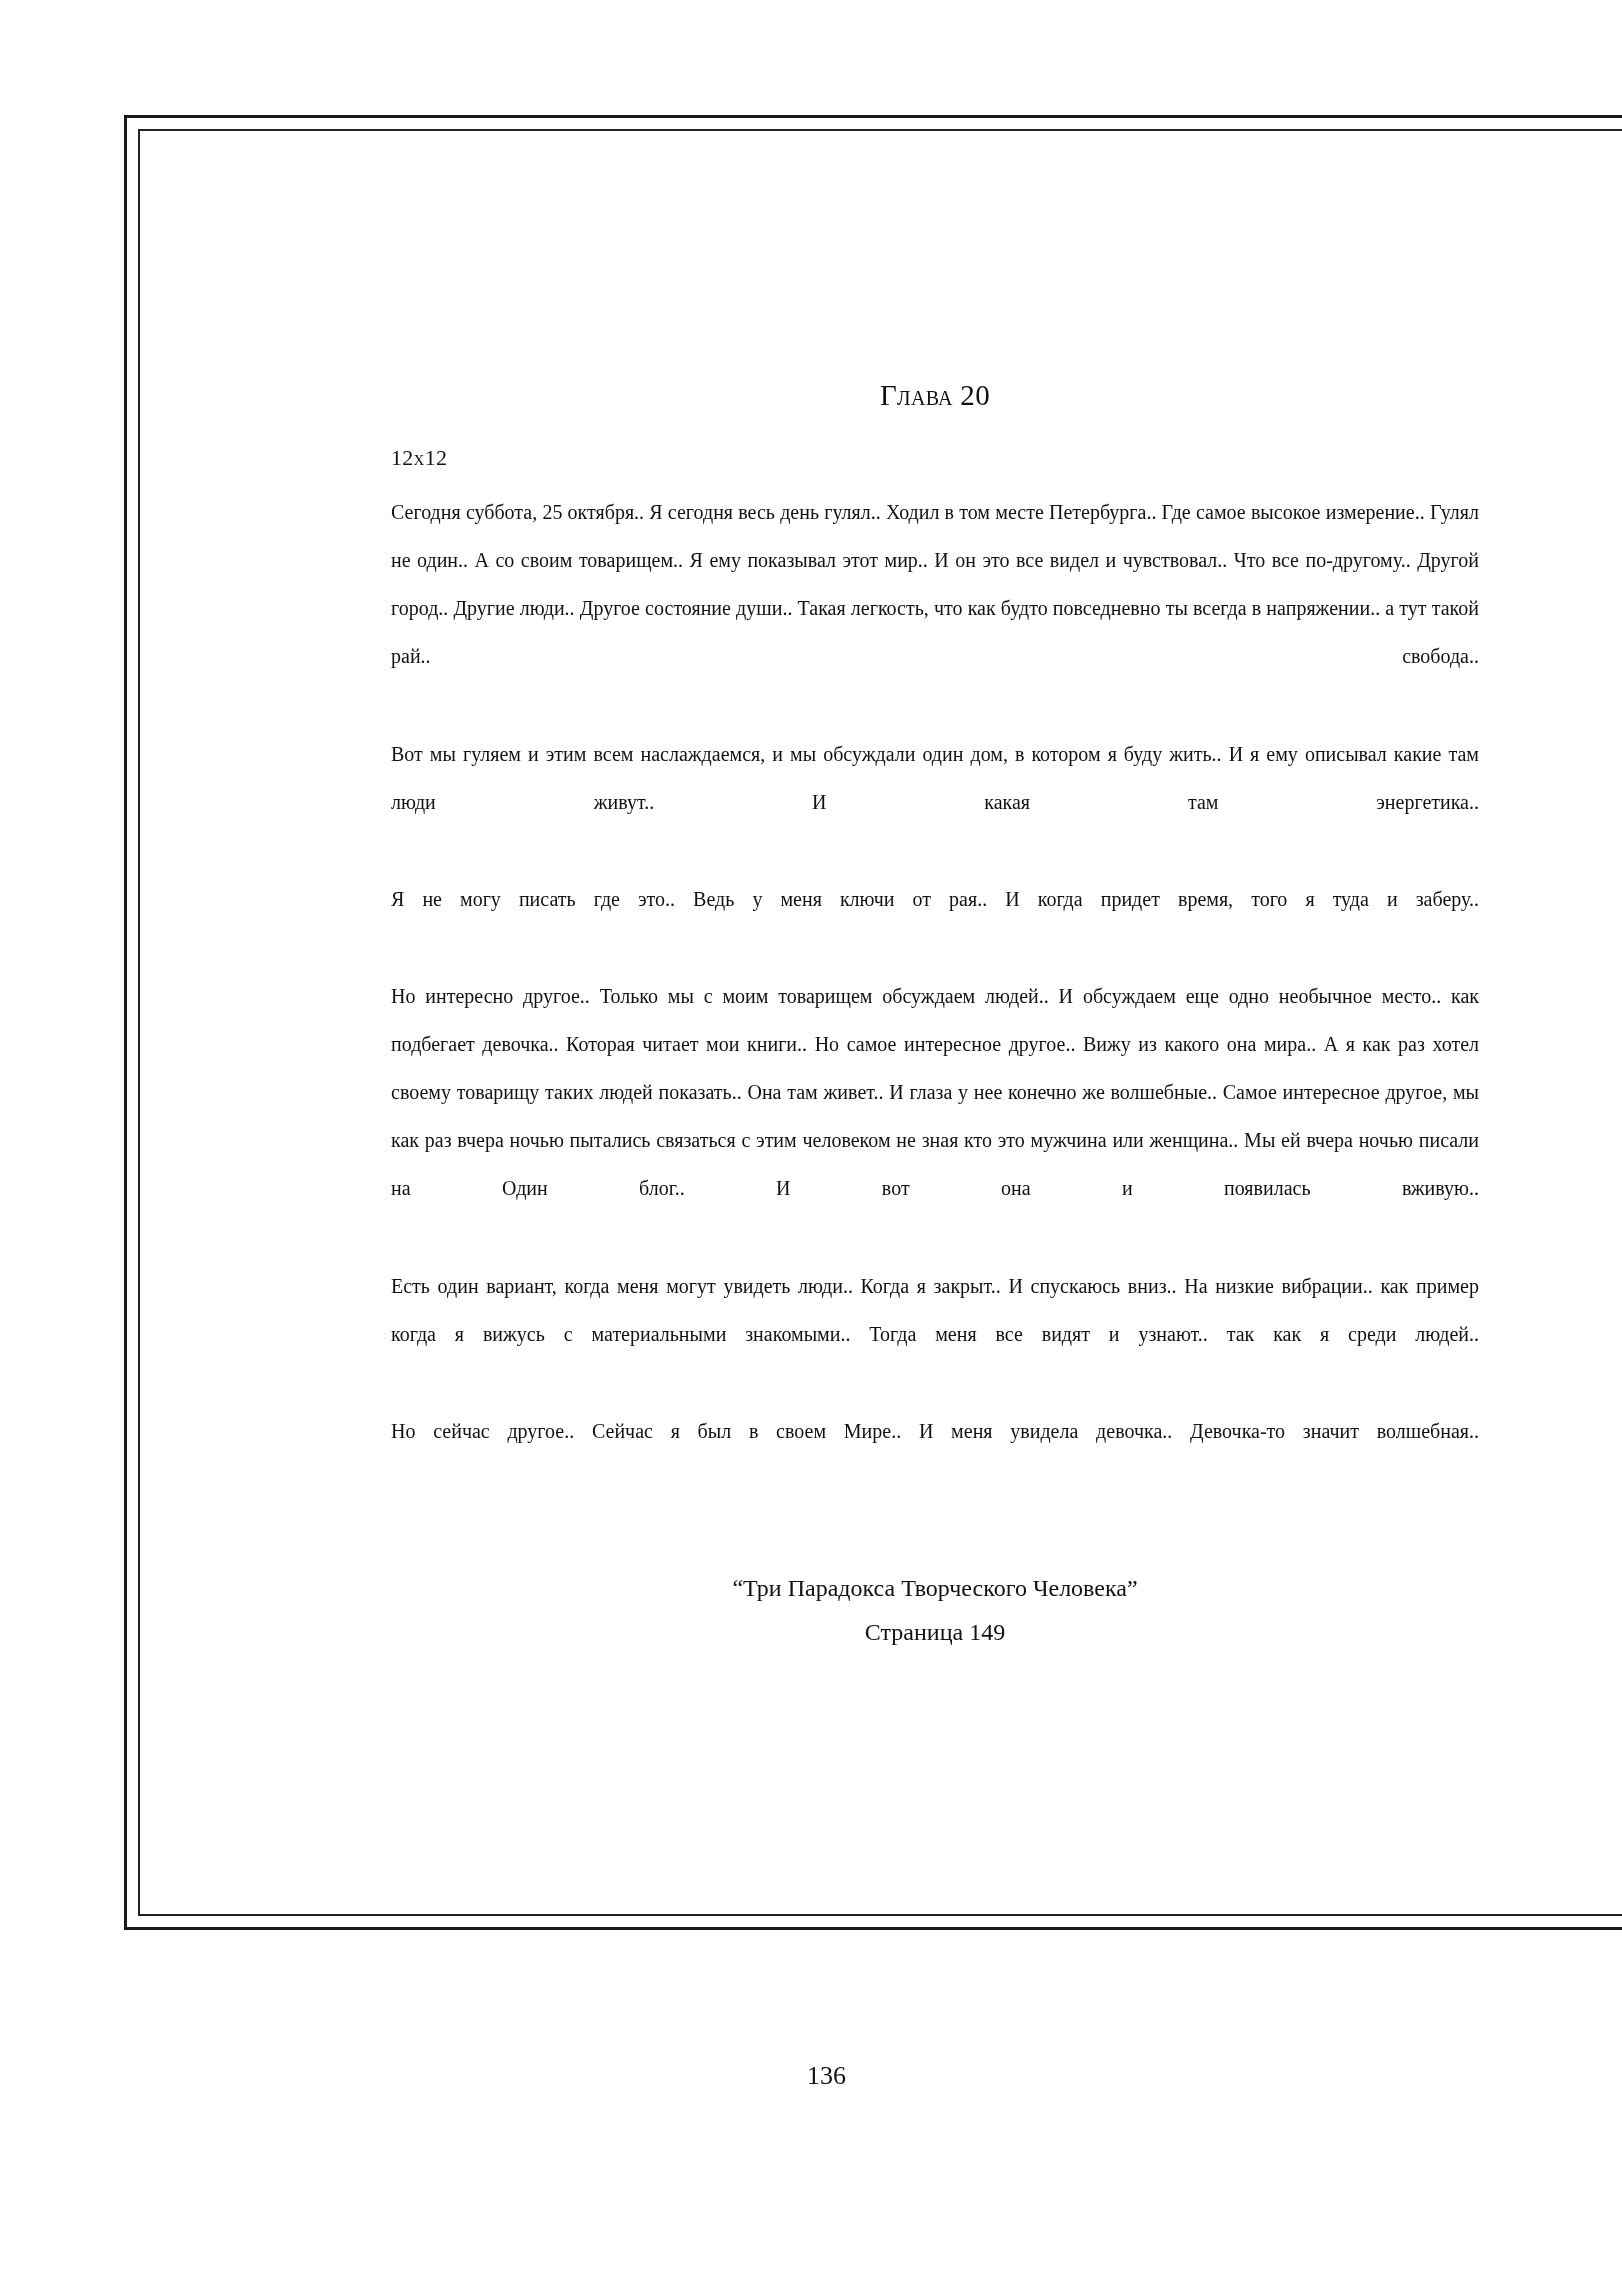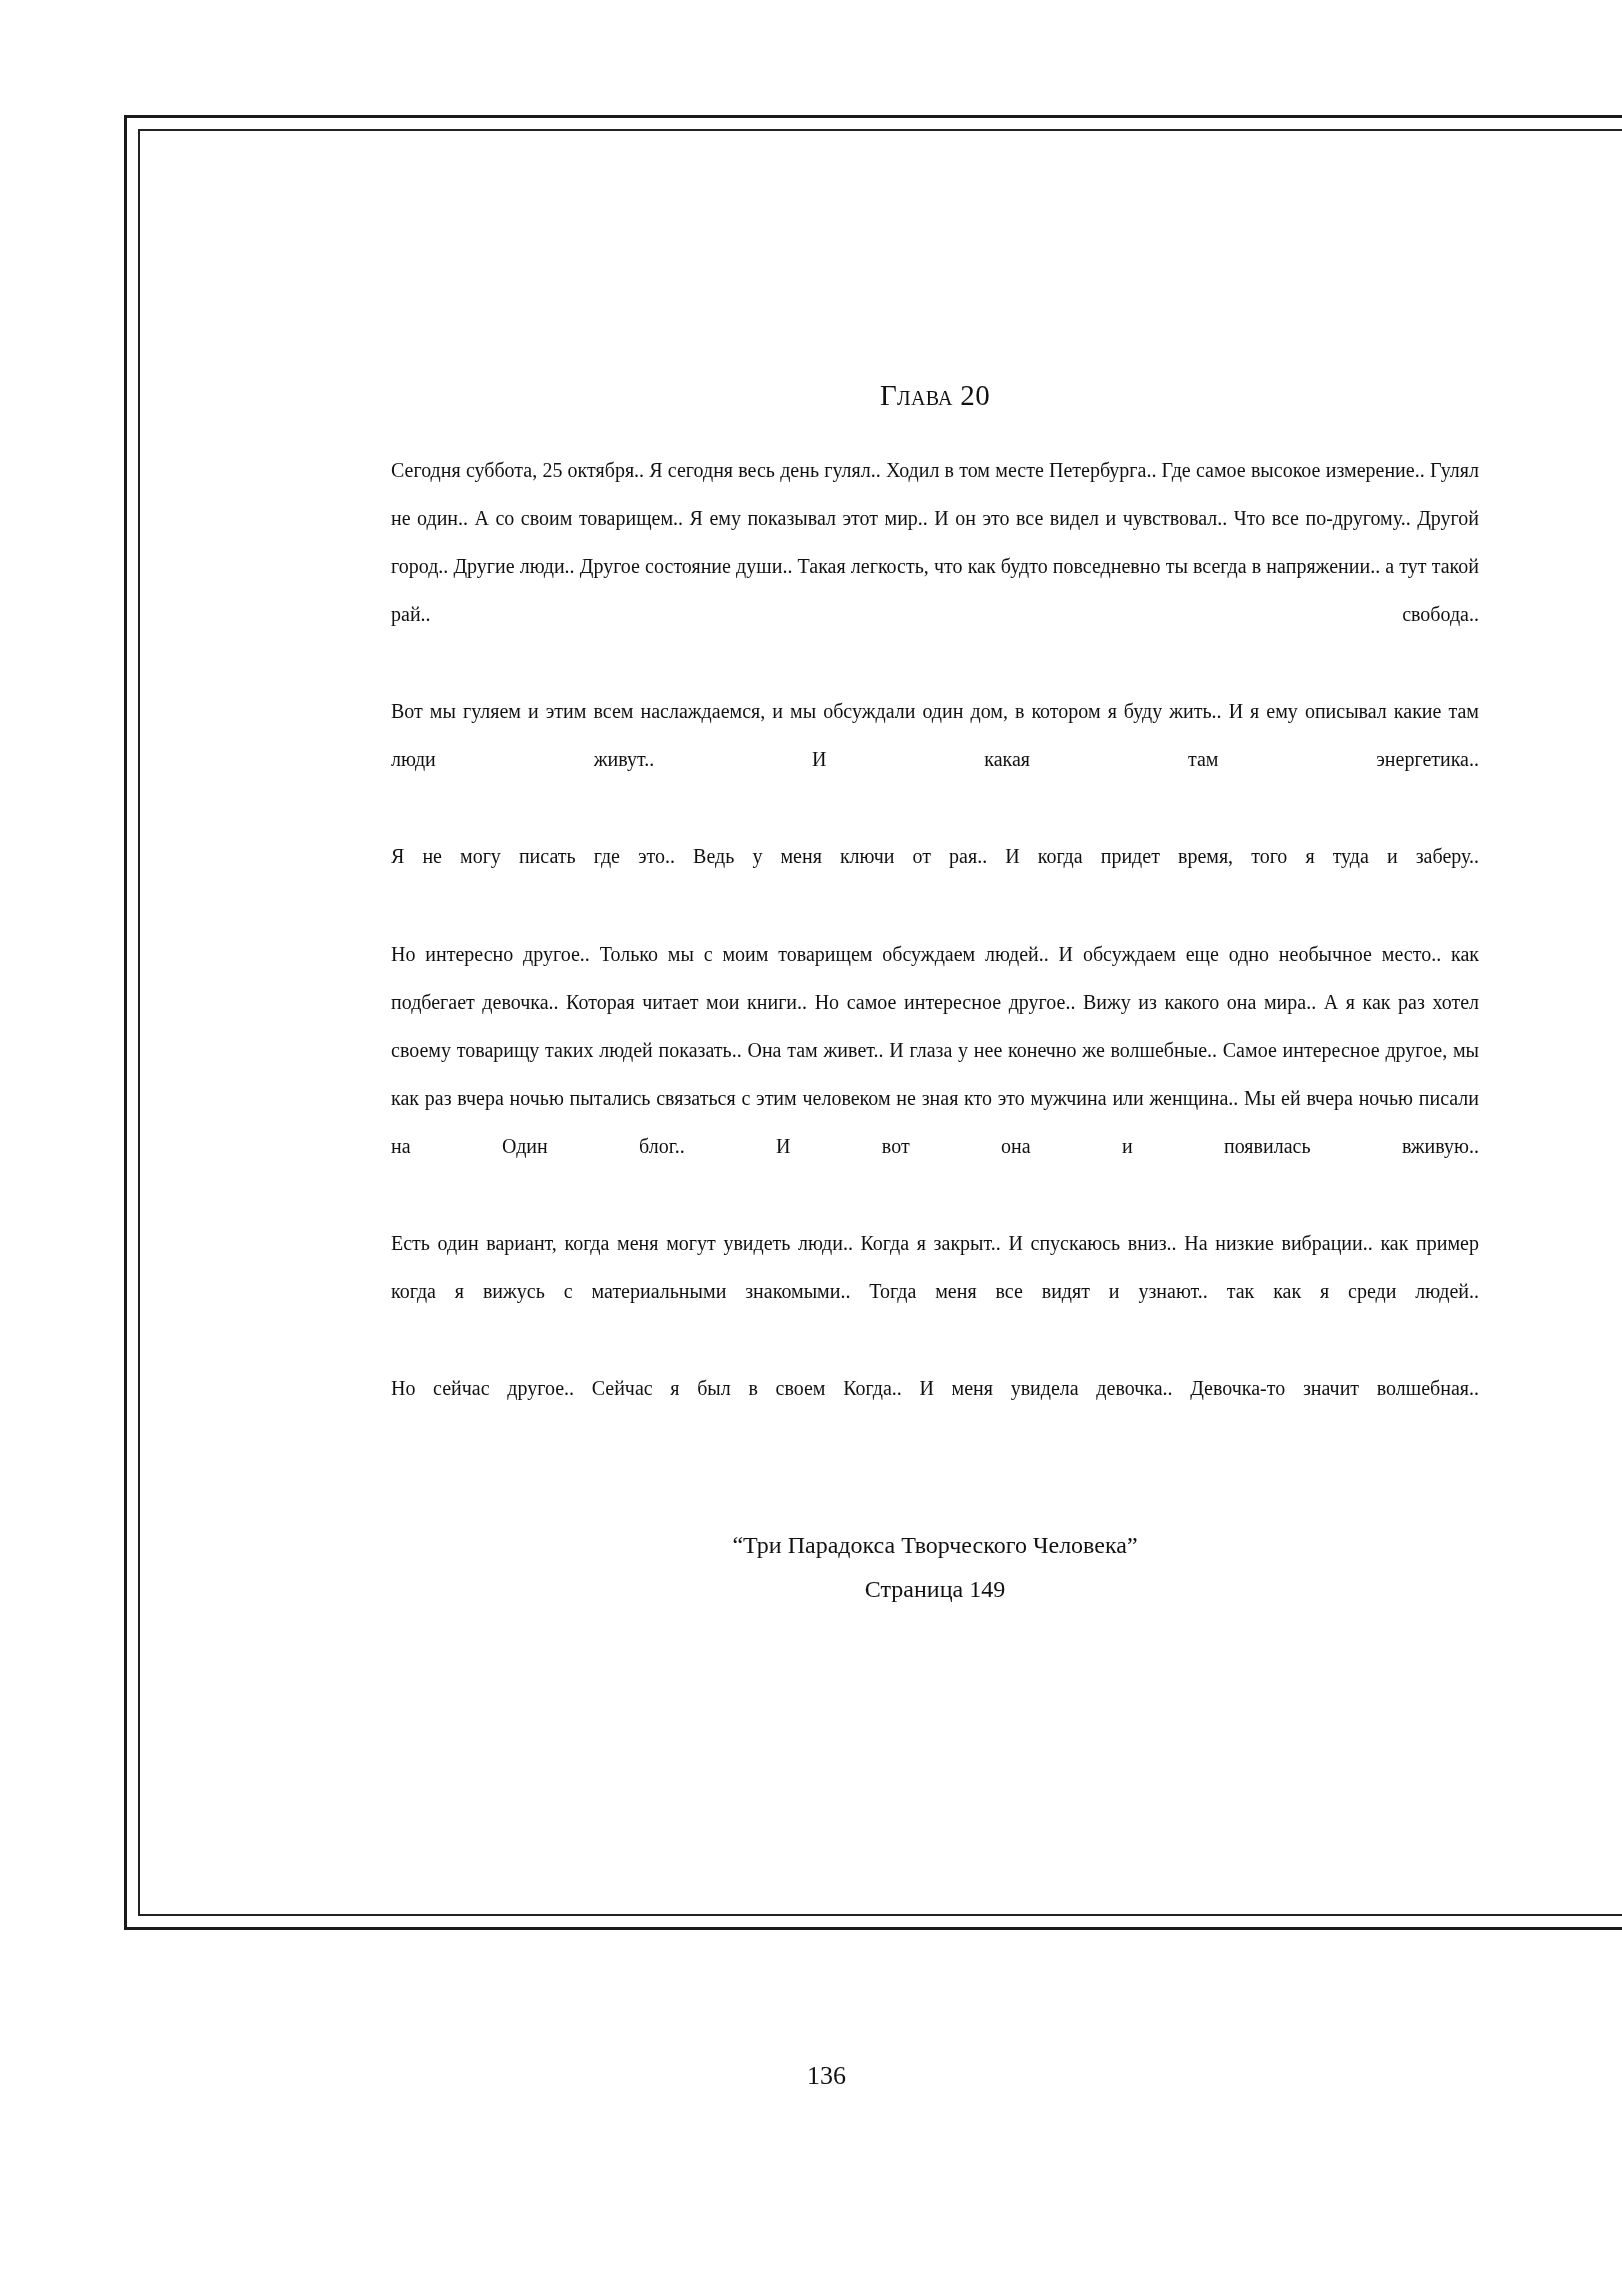--- a/index.html
+++ b/index.html
@@ -109,28 +109,29 @@
 </head>
 <body>
 
 <div class="frame-outer">
   <div class="frame-inner"></div>
 
   <div class="page-content">
 
     <div class="chapter-title">Глава 20</div>
 
+    <div class="marker">12х12</div>
 
     <div class="body-text">
       <p>Сегодня суббота, 25 октября.. Я сегодня весь день гулял.. Ходил в том месте Петербурга.. Где самое высокое измерение.. Гулял не один.. А со своим товарищем.. Я ему показывал этот мир.. И он это все видел и чувствовал.. Что все по-другому.. Другой город.. Другие люди.. Другое состояние души.. Такая легкость, что как будто повседневно ты всегда в напряжении.. а тут такой рай.. свобода..</p>
       <p>Вот мы гуляем и этим всем наслаждаемся, и мы обсуждали один дом, в котором я буду жить.. И я ему описывал какие там люди живут.. И какая там энергетика..</p>
       <p>Я не могу писать где это.. Ведь у меня ключи от рая.. И когда придет время, того я туда и заберу..</p>
       <p>Но интересно другое.. Только мы с моим товарищем обсуждаем людей.. И обсуждаем еще одно необычное место.. как подбегает девочка.. Которая читает мои книги.. Но самое интересное другое.. Вижу из какого она мира.. А я как раз хотел своему товарищу таких людей показать.. Она там живет.. И глаза у нее конечно же волшебные.. Самое интересное другое, мы как раз вчера ночью пытались связаться с этим человеком не зная кто это мужчина или женщина.. Мы ей вчера ночью писали на Один блог.. И вот она и появилась вживую..</p>
       <p>Есть один вариант, когда меня могут увидеть люди.. Когда я закрыт.. И спускаюсь вниз.. На низкие вибрации.. как пример когда я вижусь с материальными знакомыми.. Тогда меня все видят и узнают.. так как я среди людей..</p>
-      <p>Но сейчас другое.. Сейчас я был в своем Когда.. И меня увидела девочка.. Девочка-то значит волшебная..</p>
+      <p>Но сейчас другое.. Сейчас я был в своем Мире.. И меня увидела девочка.. Девочка-то значит волшебная..</p>
     </div>
 
     <div class="colophon">
       <span class="book-title">“Три Парадокса Творческого Человека”</span>
       <span class="page-ref">Страница 149</span>
     </div>
 
   </div>
 </div>
 

